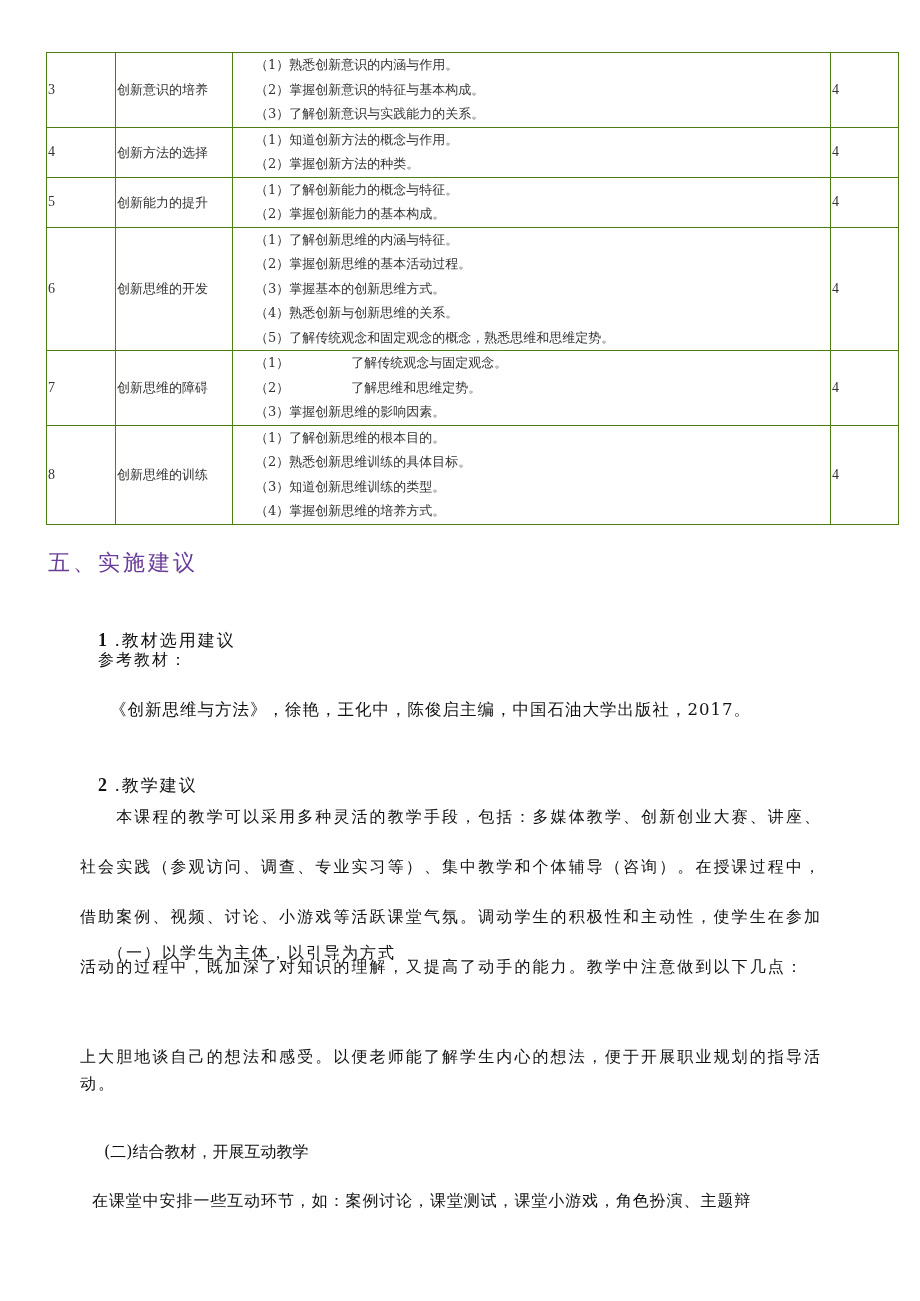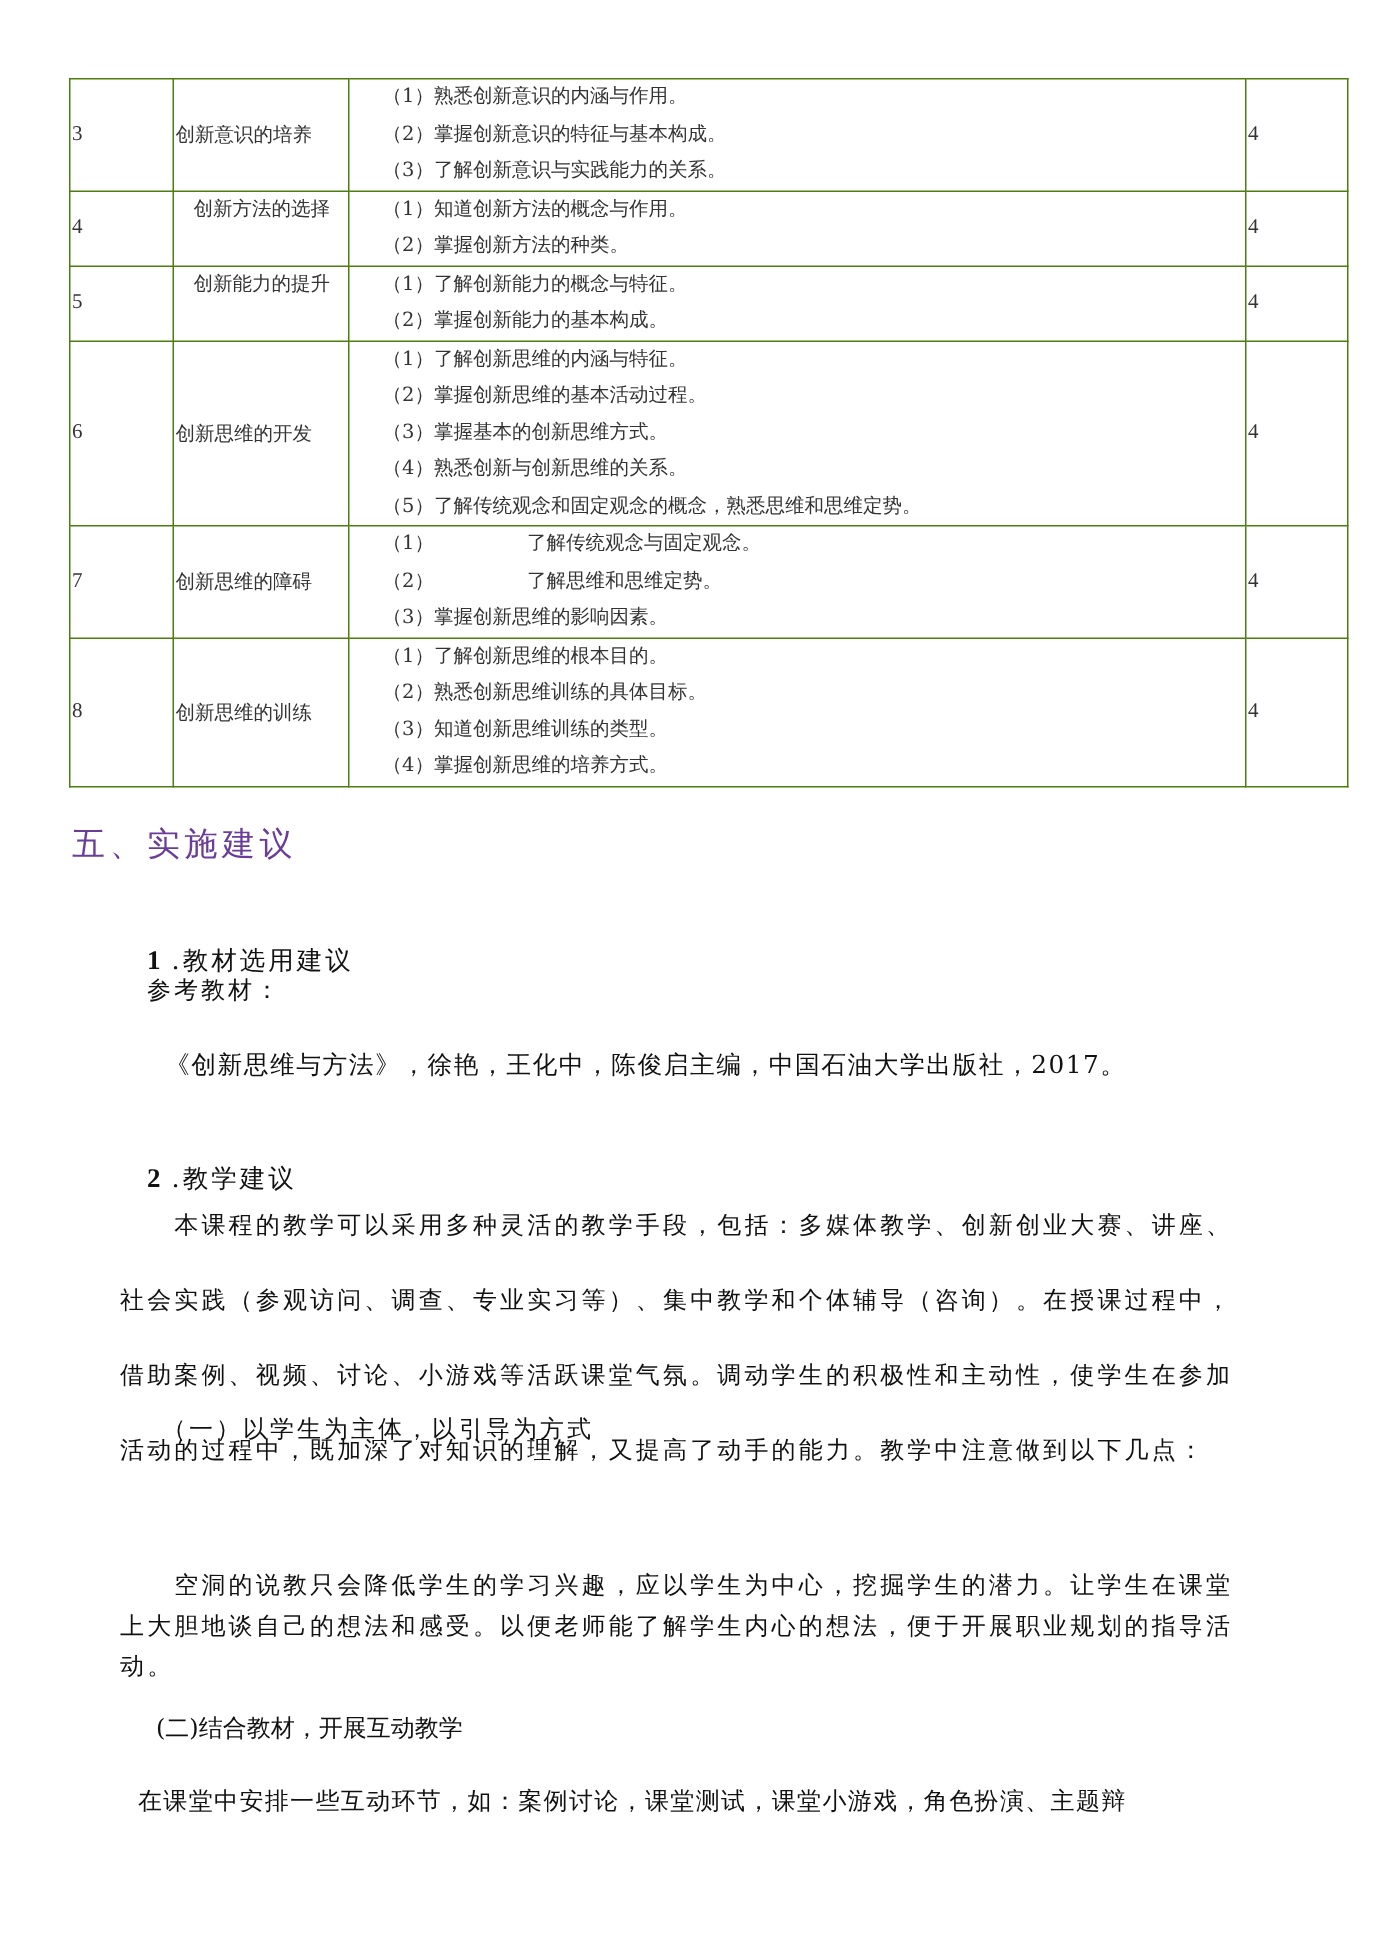--- a/index.html
+++ b/index.html
@@ -2,21 +2,21 @@
 <html><head>
 <meta charset="utf-8">
 <style>
   html, body { margin:0; padding:0; background:#ffffff; }
   body { width:920px; height:1301px; position:relative; overflow:hidden;
          font-family:"DejaVu Serif","Liberation Serif",serif; color:#222; }
   .tbl { position:absolute; left:46px; top:52px; width:827px; border-collapse:collapse; table-layout:fixed; }
   .tbl td { border:1px solid #4d7c0f; padding:0; vertical-align:middle; font-size:13px; color:#333; }
   .tbl td.num { width:67px; padding-left:1px; font-family:"Liberation Serif",serif; font-size:14px; }
   .tbl td.topic { width:115px; padding-left:1px;margin-left:26px; }
-  .tbl td.topic.top { vertical-align:top; padding-top:2px;text-align:center; }
+  .tbl td.topic.top { vertical-align:top; padding-top:16px; }
   .tbl td.items { width:575px; padding-left:22px; }
   .tbl td.hrs { width:66px; padding-left:1px; font-family:"Liberation Serif",serif; font-size:14px; }
   .item { height:24.5px; line-height:24.5px; white-space:nowrap; }
   .item .idx { display:inline-block; }
   .item .gap { display:inline-block; width:62px; }
   .h1 { position:absolute; left:48px; top:548px; font-size:22px; color:#6a3d9a; letter-spacing:3px; }
   .h2 { position:absolute; font-size:17px; color:#111; letter-spacing:2px;margin-top:28px; }
   .h2 b { font-family:"Liberation Serif",serif; font-size:18px; letter-spacing:0; }
   .p { position:absolute; font-size:16px; color:#111; white-space:nowrap; }
   .para { position:absolute; left:48px; width:830px; font-size:16px; color:#111;margin-left:32px; }
@@ -104,20 +104,19 @@
 <div class="para" style="top:792px;line-height:50px;">
   <div class="ln">　　本课程的教学可以采用多种灵活的教学手段，包括：多媒体教学、创新创业大赛、讲座、</div>
   <div class="ln">社会实践（参观访问、调查、专业实习等）、集中教学和个体辅导（咨询）。在授课过程中，</div>
   <div class="ln">借助案例、视频、讨论、小游戏等活跃课堂气氛。调动学生的积极性和主动性，使学生在参加</div>
   <div class="ln">活动的过程中，既加深了对知识的理解，又提高了动手的能力。教学中注意做到以下几点：</div>
 </div>
 
 <div class="p" style="left:108px;top:943px;letter-spacing:2px;">（一）以学生为主体，以引导为方式</div>
 
 <div class="para" style="top:1043px;line-height:27px;">
-  <div class="ln">　　空洞的说教只会降低学生的学习兴趣，应以学生为中心，挖掘学生的潜力。让学生在课堂</div>
   <div class="ln">上大胆地谈自己的想法和感受。以便老师能了解学生内心的想法，便于开展职业规划的指导活</div>
   <div class="ln">动。</div>
 </div>
 
 <div class="p" style="left:104px;top:1142px;">(二)结合教材，开展互动教学</div>
 
 <div class="p" style="left:92px;top:1191px;letter-spacing:0.9px;">在课堂中安排一些互动环节，如：案例讨论，课堂测试，课堂小游戏，角色扮演、主题辩</div>
 
 </body></html>

